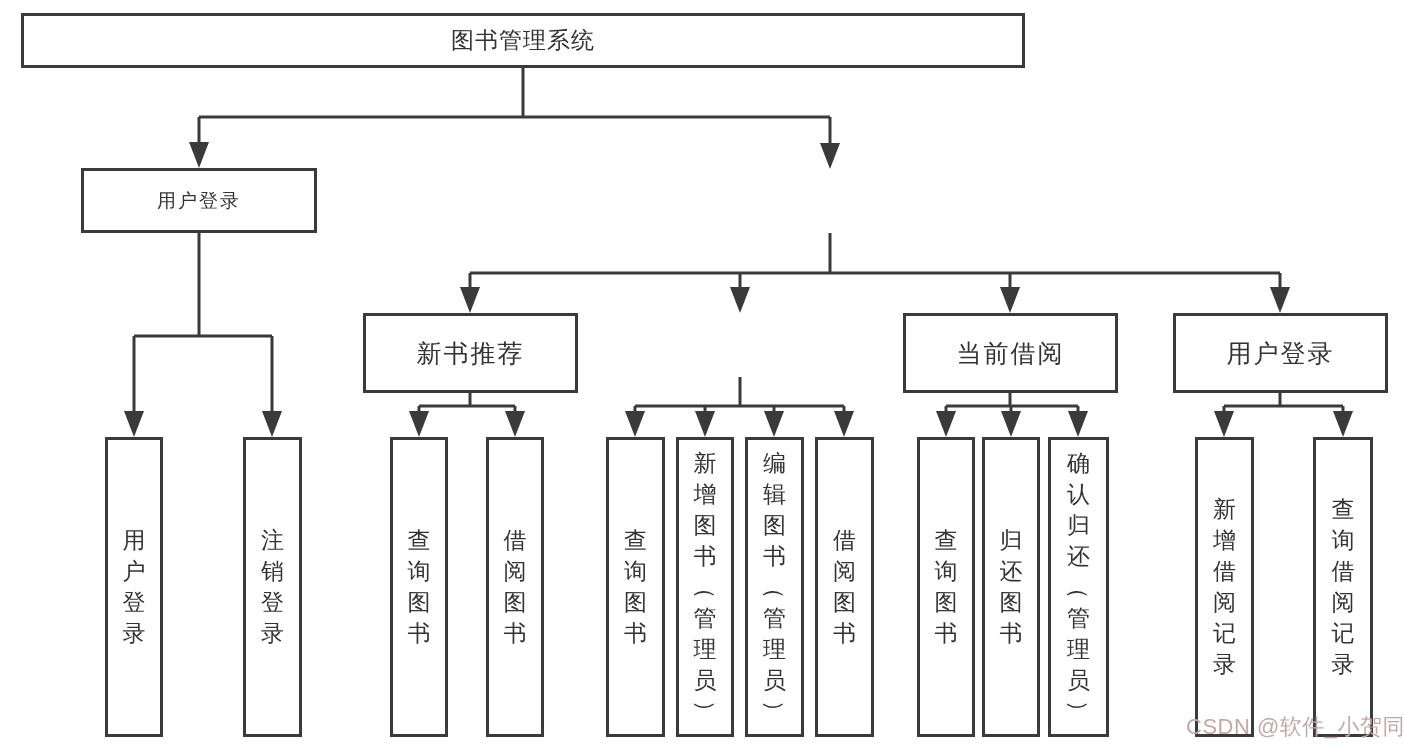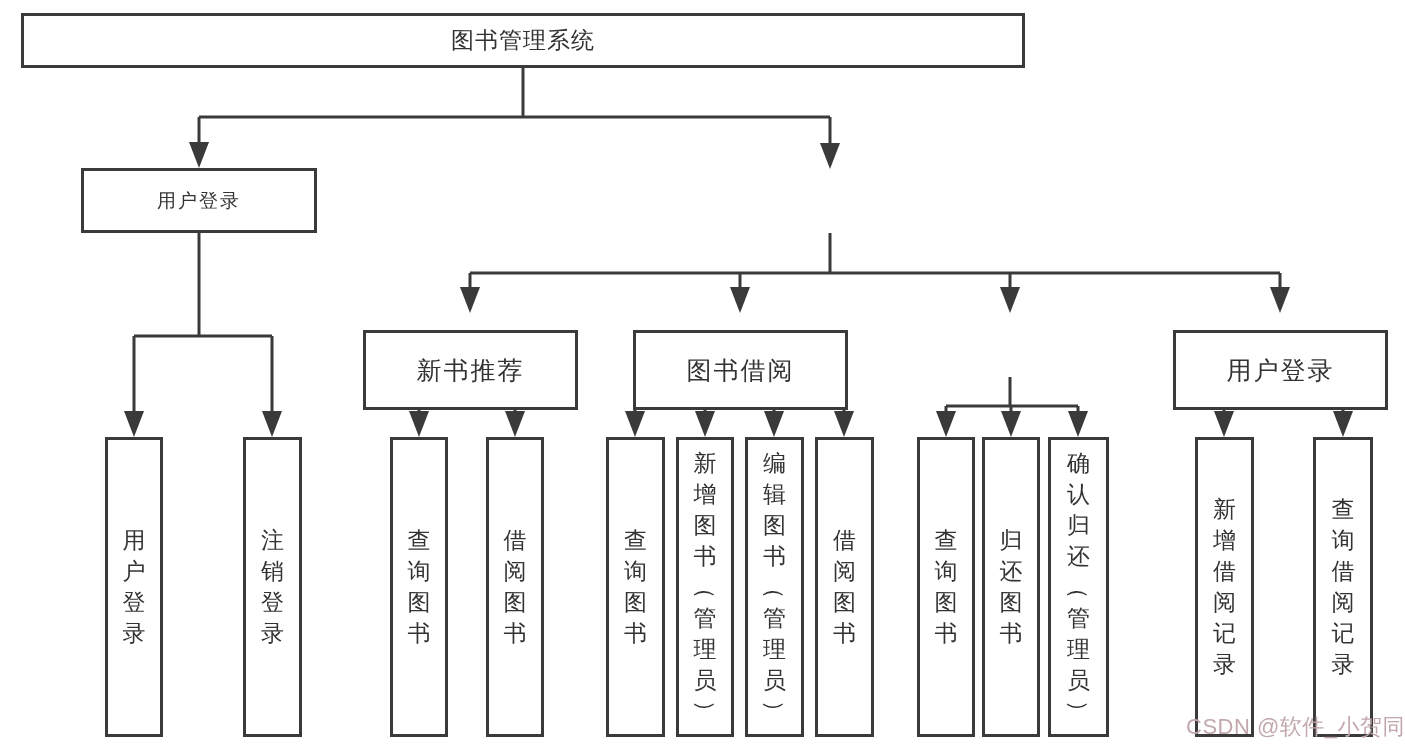--- a/index.html
+++ b/index.html
@@ -17,21 +17,21 @@
     border:3px solid #3a3a3a;
     box-sizing:border-box;
     display:flex;align-items:center;justify-content:center;
     color:#333333;
     z-index:2;
   }
   .root-node{left:21px;top:13px;width:1004px;height:55px;font-size:23px;letter-spacing:1px;}
   .l2{top:168px;width:236px;height:65px;font-size:19px;letter-spacing:2px;}
   .l2.a{left:81px;}
   .l2.b{left:712px;}
-  .l3{top:330px;width:215px;height:80px;font-size:25px;letter-spacing:2px;}
+  .l3{top:313px;width:215px;height:80px;font-size:25px;letter-spacing:2px;}
   .l3.a{left:363px;}
   .l3.b{left:633px;}
   .l3.c{left:903px;}
   .l3.d{left:1173px;}
   .leaf{top:437px;width:58px;height:300px;}
   .vtext{
     display:flex;flex-direction:column;align-items:center;justify-content:center;
     gap:8px;font-size:23px;line-height:1;color:#333333;
   }
   .vtext span{display:block;}
@@ -101,22 +101,22 @@
     <span>图书管理系统</span>
   </div>
 
   <div class="node l2 a">
     <span>用户登录</span>
   </div>
 
   <div class="node l3 a">
     <span>新书推荐</span>
   </div>
-  <div class="node l3 b">
-    <span>图书借阅</span>
+  <div class="node l3 c">
+    <span>当前借阅</span>
   </div>
   <div class="node l3 d">
     <span>用户登录</span>
   </div>
 
   <div class="node leaf" style="left:105px;">
     <div class="vtext">
         <span>用</span>
         <span>户</span>
         <span>登</span>

